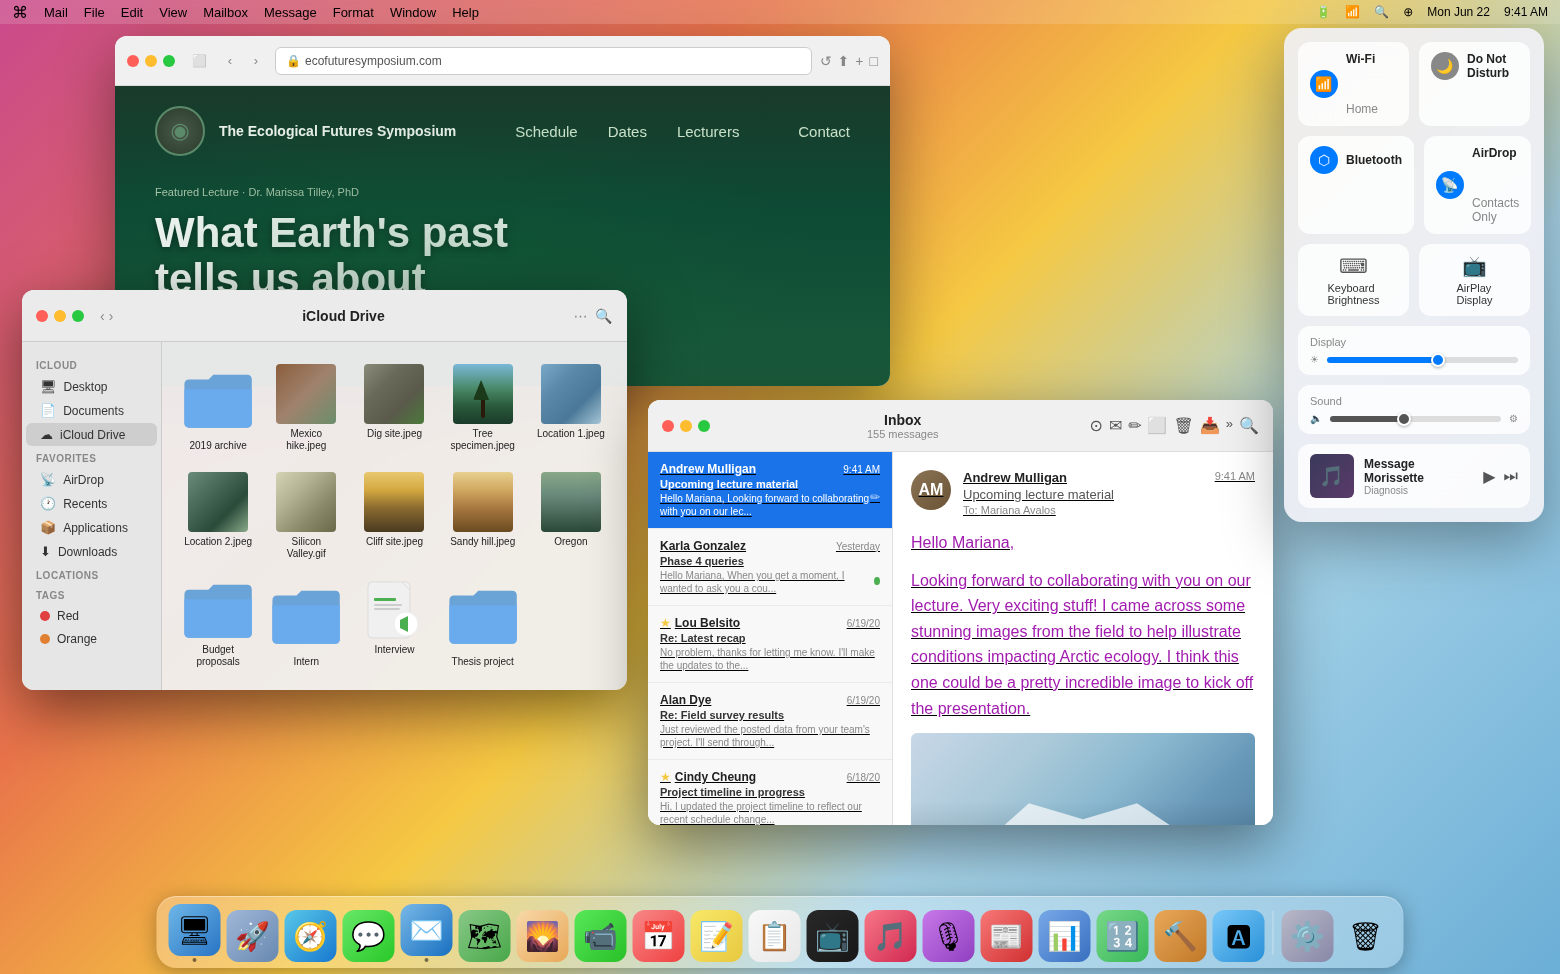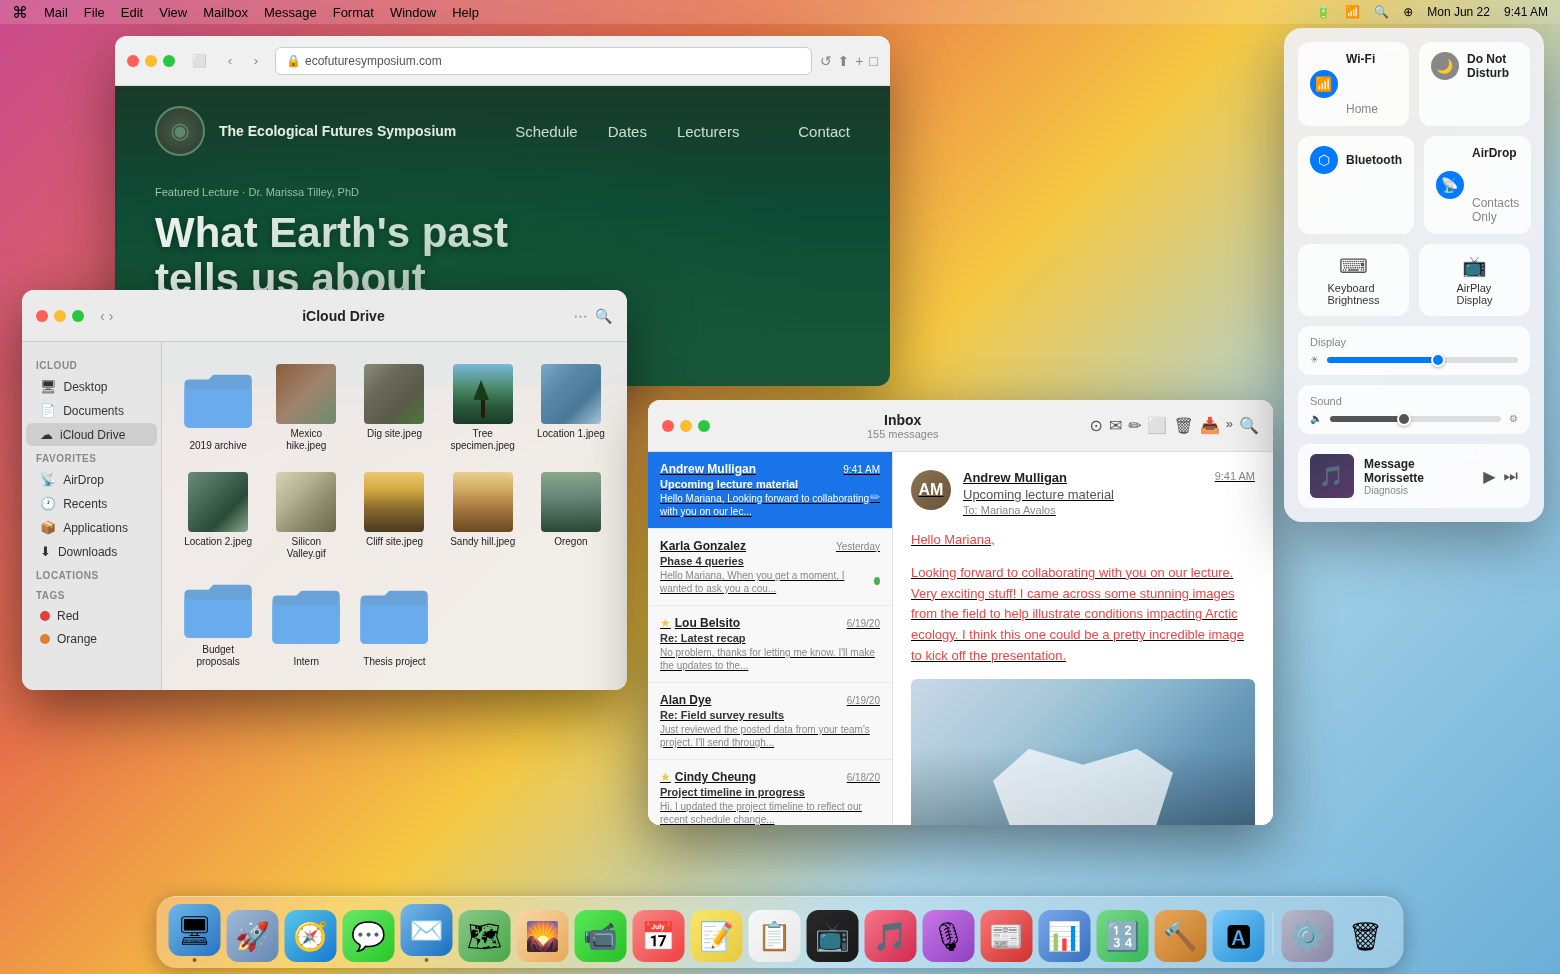--- a/index.html
+++ b/index.html
@@ -256,21 +256,21 @@
       background: linear-gradient(135deg, #8B7355, #6B5335);
       display: flex; align-items: center; justify-content: center;
       color: #fff; font-size: 16px; font-weight: 600;
       flex-shrink: 0;
     }
     .mail-detail-info { flex: 1; }
     .mail-detail-from { font-size: 13px; font-weight: 600; color: #222; }
     .mail-detail-subject { font-size: 13px; color: #555; margin-top: 2px; }
     .mail-detail-to { font-size: 11px; color: #888; margin-top: 2px; }
     .mail-detail-time { font-size: 11px; color: #888; }
-    .mail-body-text { font-size: 13px; color: #ef4444; line-height: 1.6; margin-bottom: 12px; }
+    .mail-body-text { font-size: 16px; color: #a21caf; line-height: 1.6; margin-bottom: 12px; }
     .mail-image {
       width: 100%;
       height: 170px;
       background: linear-gradient(135deg, #c8d8e8 0%, #a8c8d8 30%, #8ab8d0 50%, #6898b8 70%, #4a7898 100%);
       border-radius: 6px;
       position: relative;
       overflow: hidden;
     }
     .mail-image-content {
       position: absolute;
@@ -652,20 +652,34 @@
 
 
       <div class="file-item">
         <svg class="folder-svg" viewBox="0 0 60 50">
           <path d="M2,12 Q2,8 6,8 L22,8 L26,4 L54,4 Q58,4 58,8 L58,44 Q58,48 54,48 L6,48 Q2,48 2,44 Z" fill="#5b9bd5" opacity="0.9"></path>
           <path d="M2,16 L58,16 L58,44 Q58,48 54,48 L6,48 Q2,48 2,44 Z" fill="#6aabee"></path>
         </svg>
         <span class="file-name">Intern</span>
       </div>
 
+      <div class="file-item">
+        <div style="position:relative;width:60px;height:60px;">
+          <svg viewBox="0 0 60 60" style="width:60px;height:60px;">
+            <rect x="4" y="2" width="42" height="56" rx="4" fill="#f0f0f0" stroke="#ddd" stroke-width="1"></rect>
+            <path d="M38,2 L46,10" stroke="#ddd" stroke-width="1" fill="none"></path>
+            <rect x="10" y="18" width="22" height="3" rx="1" fill="#4CAF50"></rect>
+            <rect x="10" y="24" width="28" height="2" rx="1" fill="#ccc"></rect>
+            <rect x="10" y="28" width="26" height="2" rx="1" fill="#ccc"></rect>
+            <circle cx="42" cy="44" r="12" fill="#fff" stroke="#eee" stroke-width="1"></circle>
+            <path d="M36,40 L44,36 L44,52 L36,48 Z" fill="#4CAF50"></path>
+          </svg>
+        </div>
+        <span class="file-name">Interview</span>
+      </div>
 
       <div class="file-item">
         <svg class="folder-svg" viewBox="0 0 60 50">
           <path d="M2,12 Q2,8 6,8 L22,8 L26,4 L54,4 Q58,4 58,8 L58,44 Q58,48 54,48 L6,48 Q2,48 2,44 Z" fill="#5b9bd5" opacity="0.9"></path>
           <path d="M2,16 L58,16 L58,44 Q58,48 54,48 L6,48 Q2,48 2,44 Z" fill="#6aabee"></path>
         </svg>
         <span class="file-name">Thesis project</span>
       </div>
     </div>
   </div>

